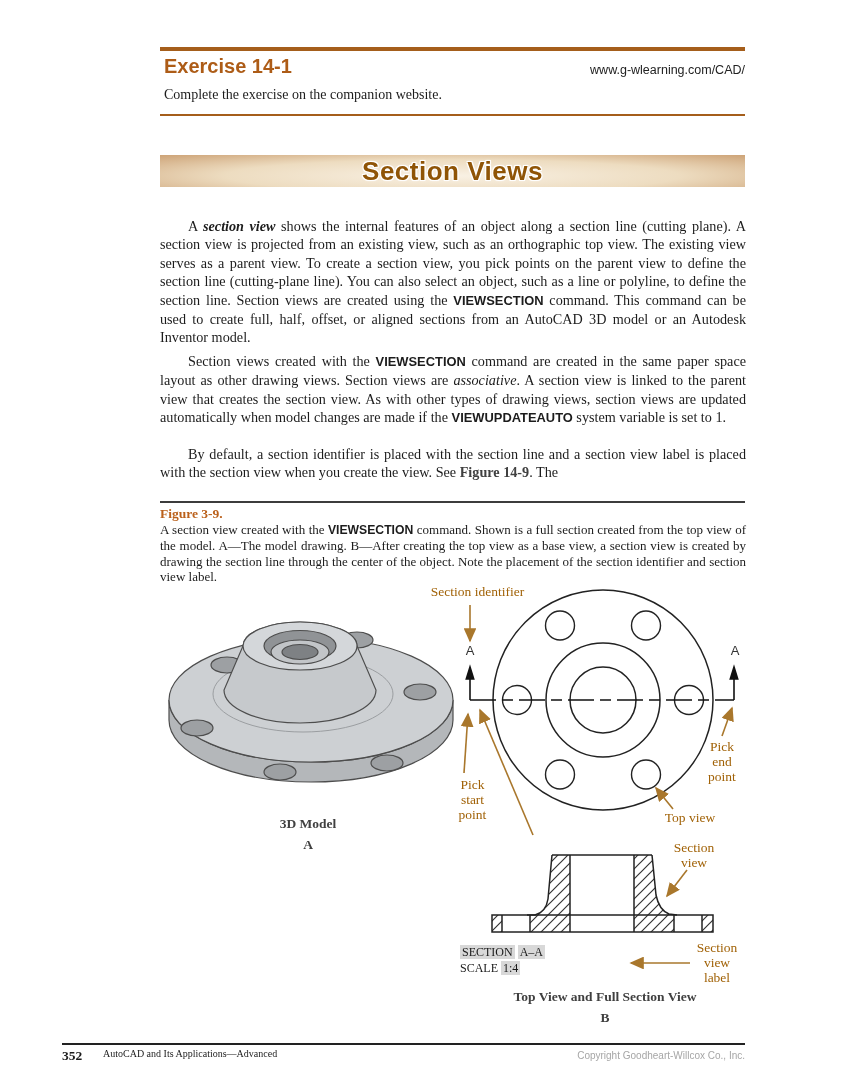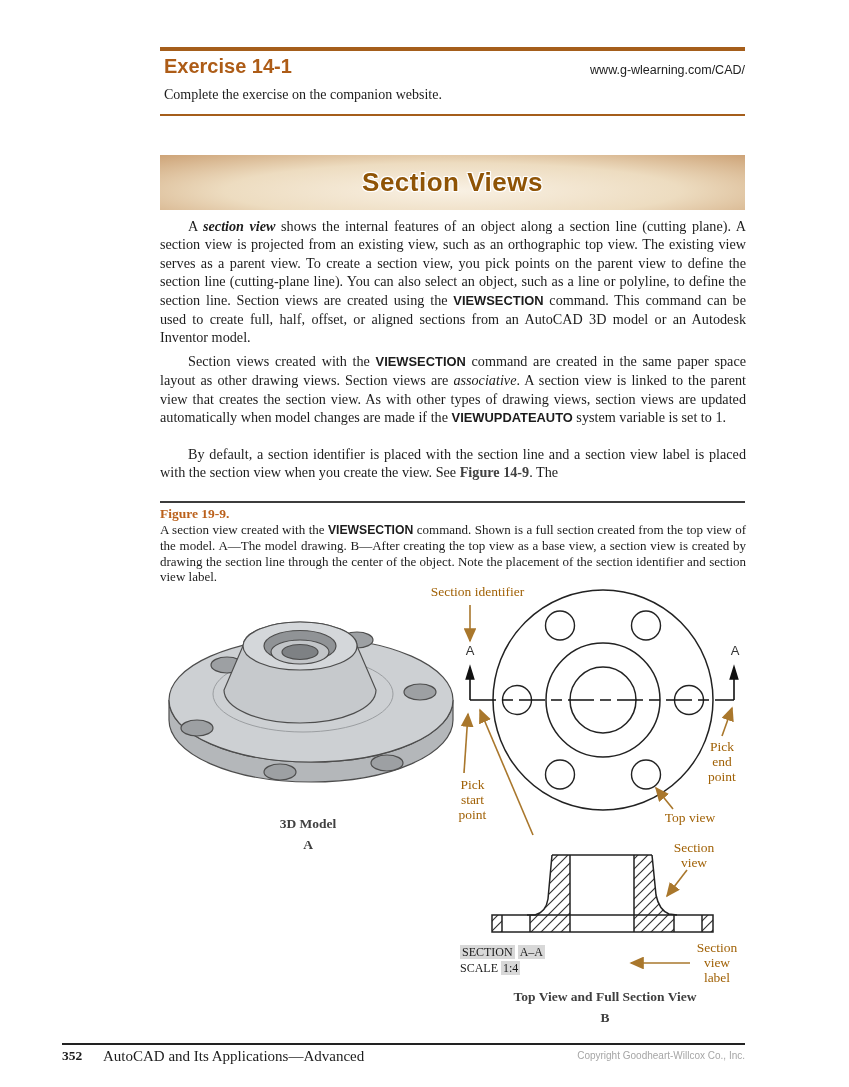--- a/index.html
+++ b/index.html
@@ -17,21 +17,21 @@
     font-family:"Liberation Sans", sans-serif; font-weight:700; font-size:20px; color:#ad5c17;
   }
   .ex-url {
     position:absolute; right:104px; top:63px;
     font-family:"Liberation Sans", sans-serif; font-size:12.5px; color:#222;
   }
   .ex-sub { position:absolute; left:164px; top:87px; font-size:14px; }
 
   
   .banner {
-    position:absolute; left:160px; top:155px; width:585px; height:55px;
+    position:absolute; left:160px; top:155px; width:585px; height:32px;
     background:radial-gradient(ellipse at 50% 65%, #f9f1e4 0%, #eddcc0 55%, #cda377 100%);
     display:flex; align-items:center; justify-content:center;
   }
   .banner-title {
     font-family:"Liberation Sans", sans-serif; font-weight:700; font-size:26px; color:#8f5406;
     letter-spacing:.5px;
     text-shadow:0 0 2px #fff, 0 0 3px #fff, 1px 1px 0 #fff, -1px -1px 0 #fff, 1px -1px 0 #fff, -1px 1px 0 #fff;
   }
 
   
@@ -53,21 +53,21 @@
   .amark { position:absolute; width:20px; text-align:center; color:#333; font-family:"Liberation Sans", sans-serif; font-size:13px; }
   .cadlabel {
     position:absolute; left:460px; top:944px; width:290px; 
     font-family:Liberation Serif, serif; font-size:12px; line-height:16px; color:#1a1a1a;
   }
   .hl { background:#d8d8d8; padding:0 2px; }
 
   
   .foot-rule { position:absolute; left:62px; top:1043px; width:683px; height:1.6px; background:#222; }
   .foot-num { position:absolute; left:62px; top:1048px; font-weight:700; font-size:13.5px; }
-  .foot-title { position:absolute; left:103px; top:1048px; font-size:15px; }
+  .foot-title { position:absolute; left:103px; top:1048px; font-size:10px; }
   .foot-copy {
     position:absolute; right:104px; top:1050px;
     font-family:"Liberation Sans", sans-serif; font-size:10px; color:#a6a6a6;
   }
   svg { position:absolute; }
 </style>
 </head>
 <body>
 
 <div class="page">
@@ -92,21 +92,21 @@
       <span>Section views created with the </span><span class="cmd">VIEWSECTION</span><span> command are created in the same paper space layout as other drawing views. Section views are </span><span class="em">associative</span><span>. A section view is linked to the parent view that creates the section view. As with other types of drawing views, section views are updated automatically when model changes are made if the </span><span class="cmd">VIEWUPDATEAUTO</span><span> system variable is set to 1.</span>
     </p>
   </div>
   <div class="bodytext" style="top:445px;">
     <p>
       <span>By default, a section identifier is placed with the section line and a section view label is placed with the section view when you create the view. See </span><span class="figref">Figure 14-9</span><span>. The</span>
     </p>
   </div>
 
   <div class="cap-rule"></div>
-  <div class="cap-label">Figure 19-9.</div>
+  <div class="cap-label">Figure 3-9.</div>
   <div class="cap-text">
     <span>A section view created with the </span><span class="cmd" style="font-size:12.2px;">VIEWSECTION</span><span> command. Shown is a full section created from the top view of the model. A—The model drawing. B—After creating the top view as a base view, a section view is created by drawing the section line through the center of the object. Note the placement of the section identifier and section view label.</span>
   </div>
 
   <svg style="left:163px; top:598px;" width="295" height="215" viewBox="0 0 295 215">
     <g stroke="#4d4d4d" stroke-width="1.2">
 
       <path d="M6,102 A142,62 0 0 0 290,102 L290,122 A142,62 0 0 1 6,122 Z" fill="#b4b7ba"></path>
 
       <ellipse cx="148" cy="102" rx="142" ry="62" fill="#cdd0d3"></ellipse>

